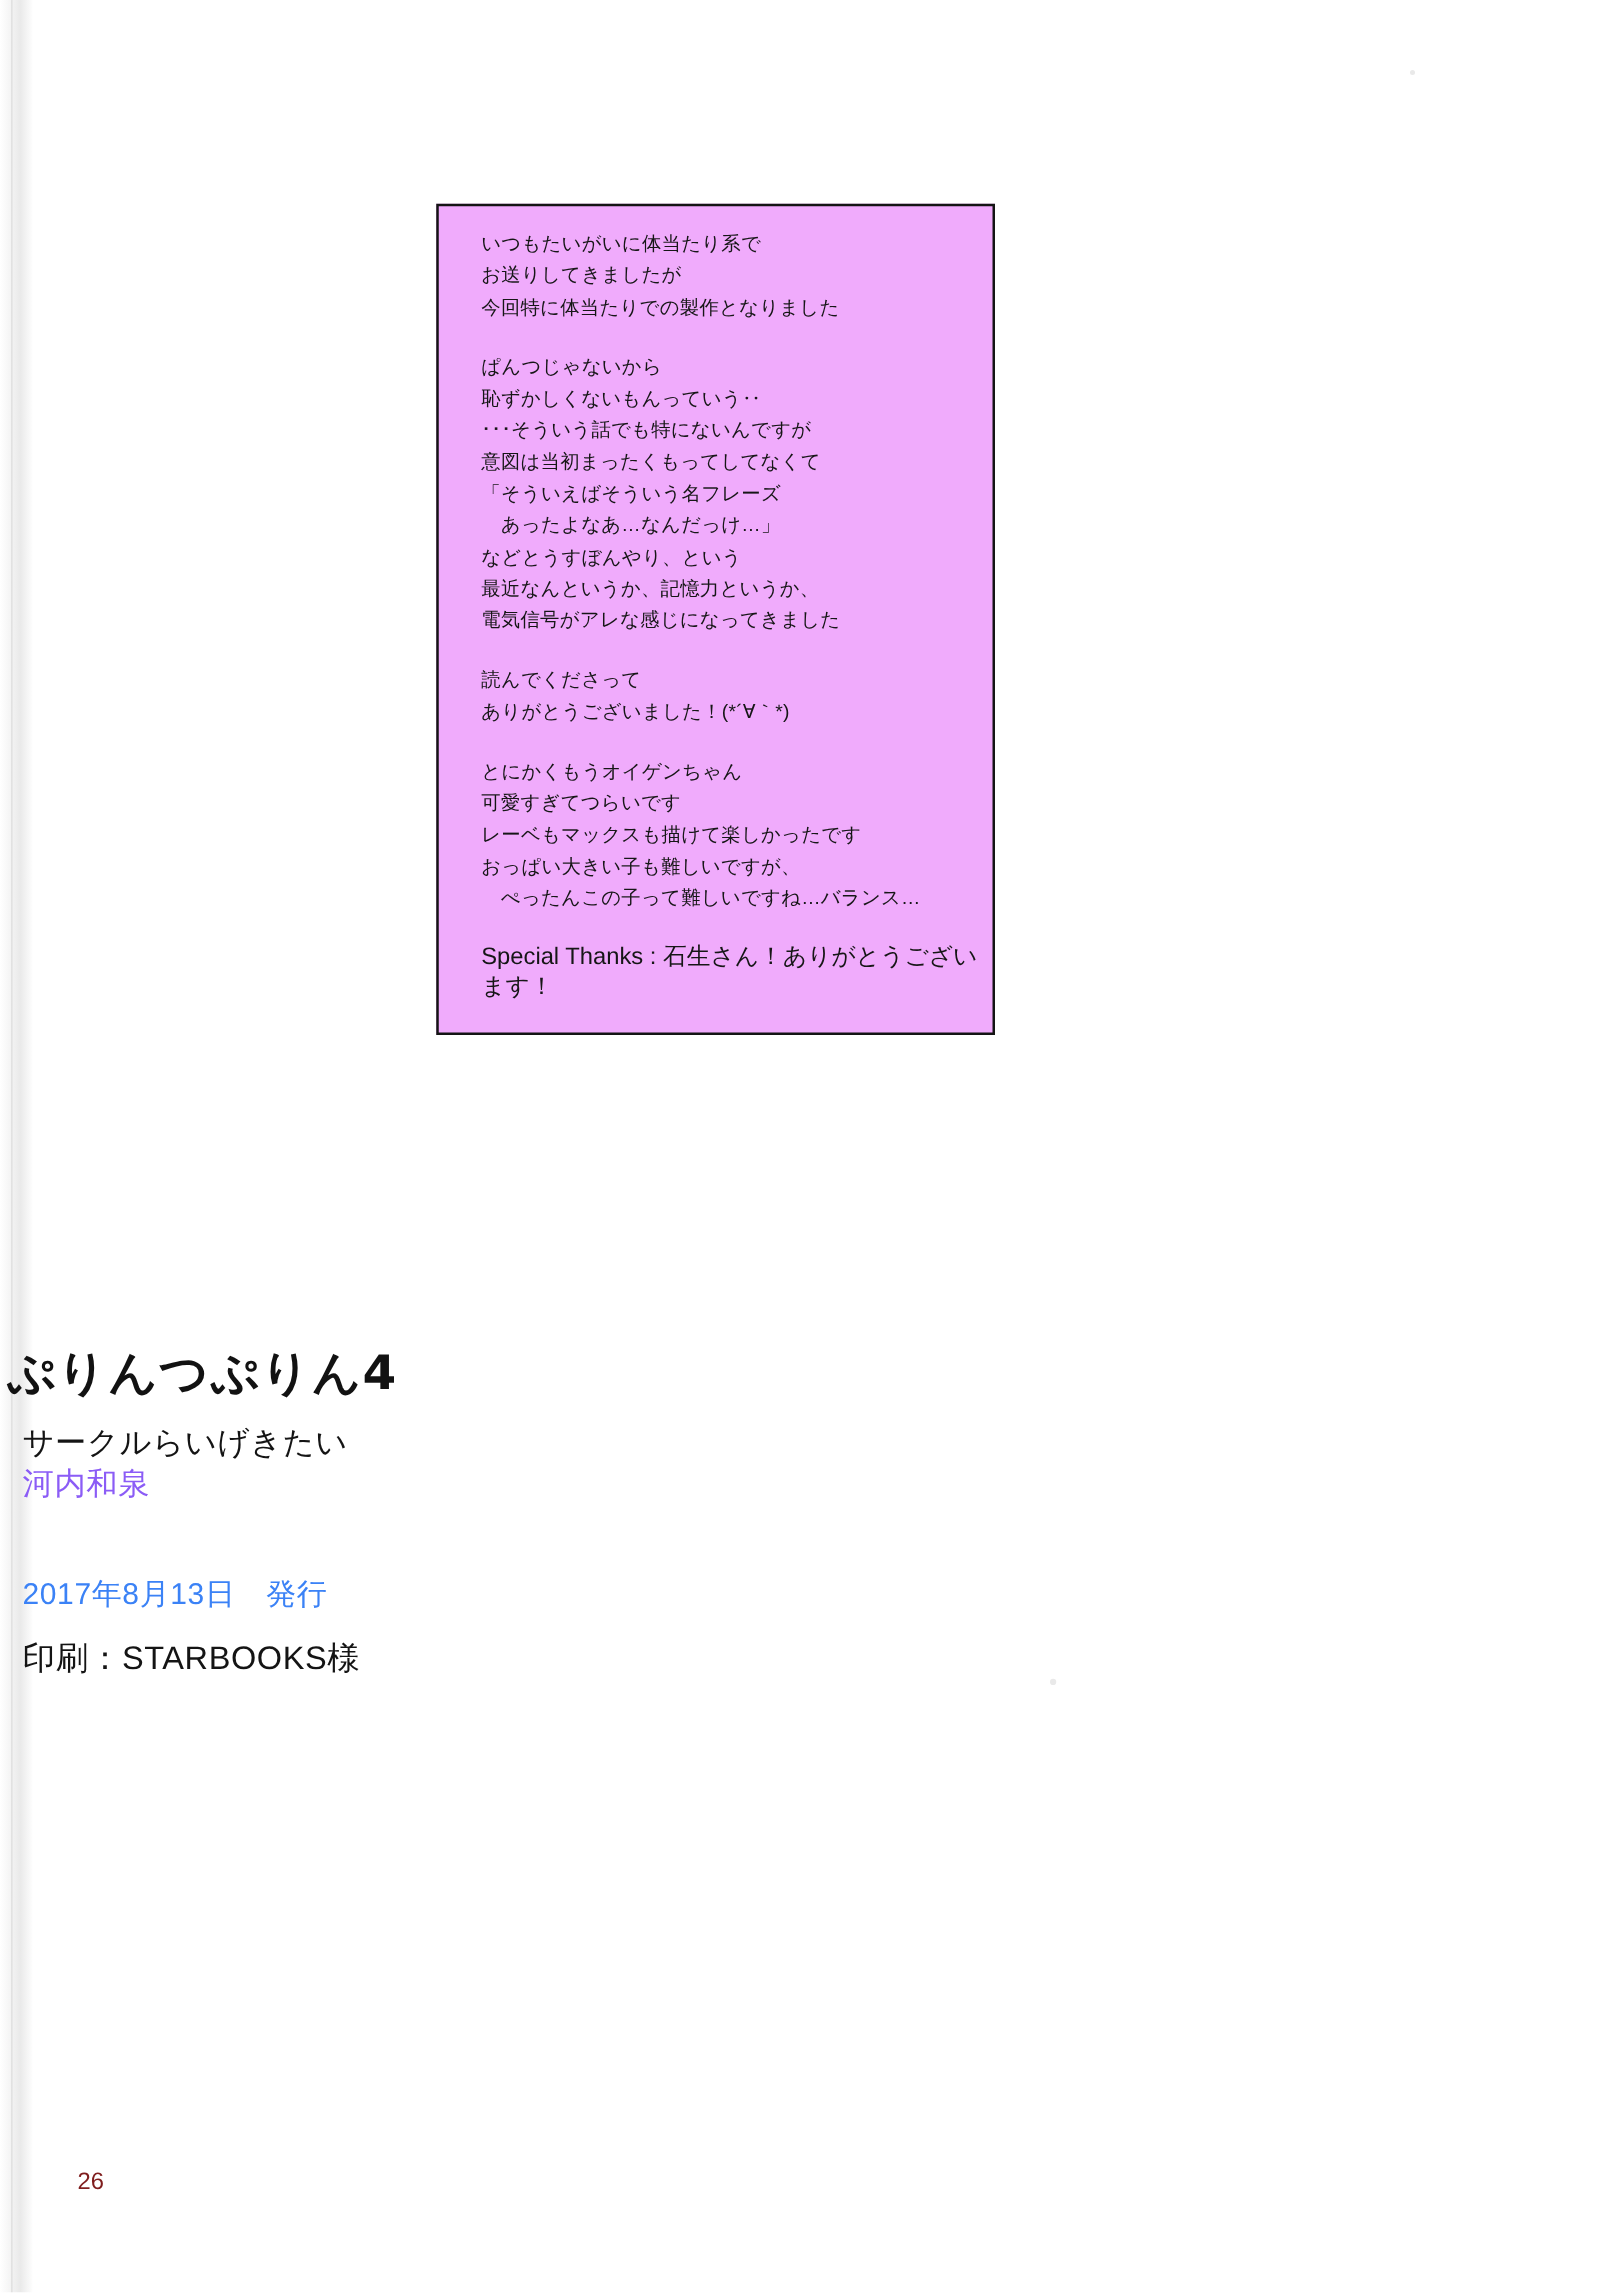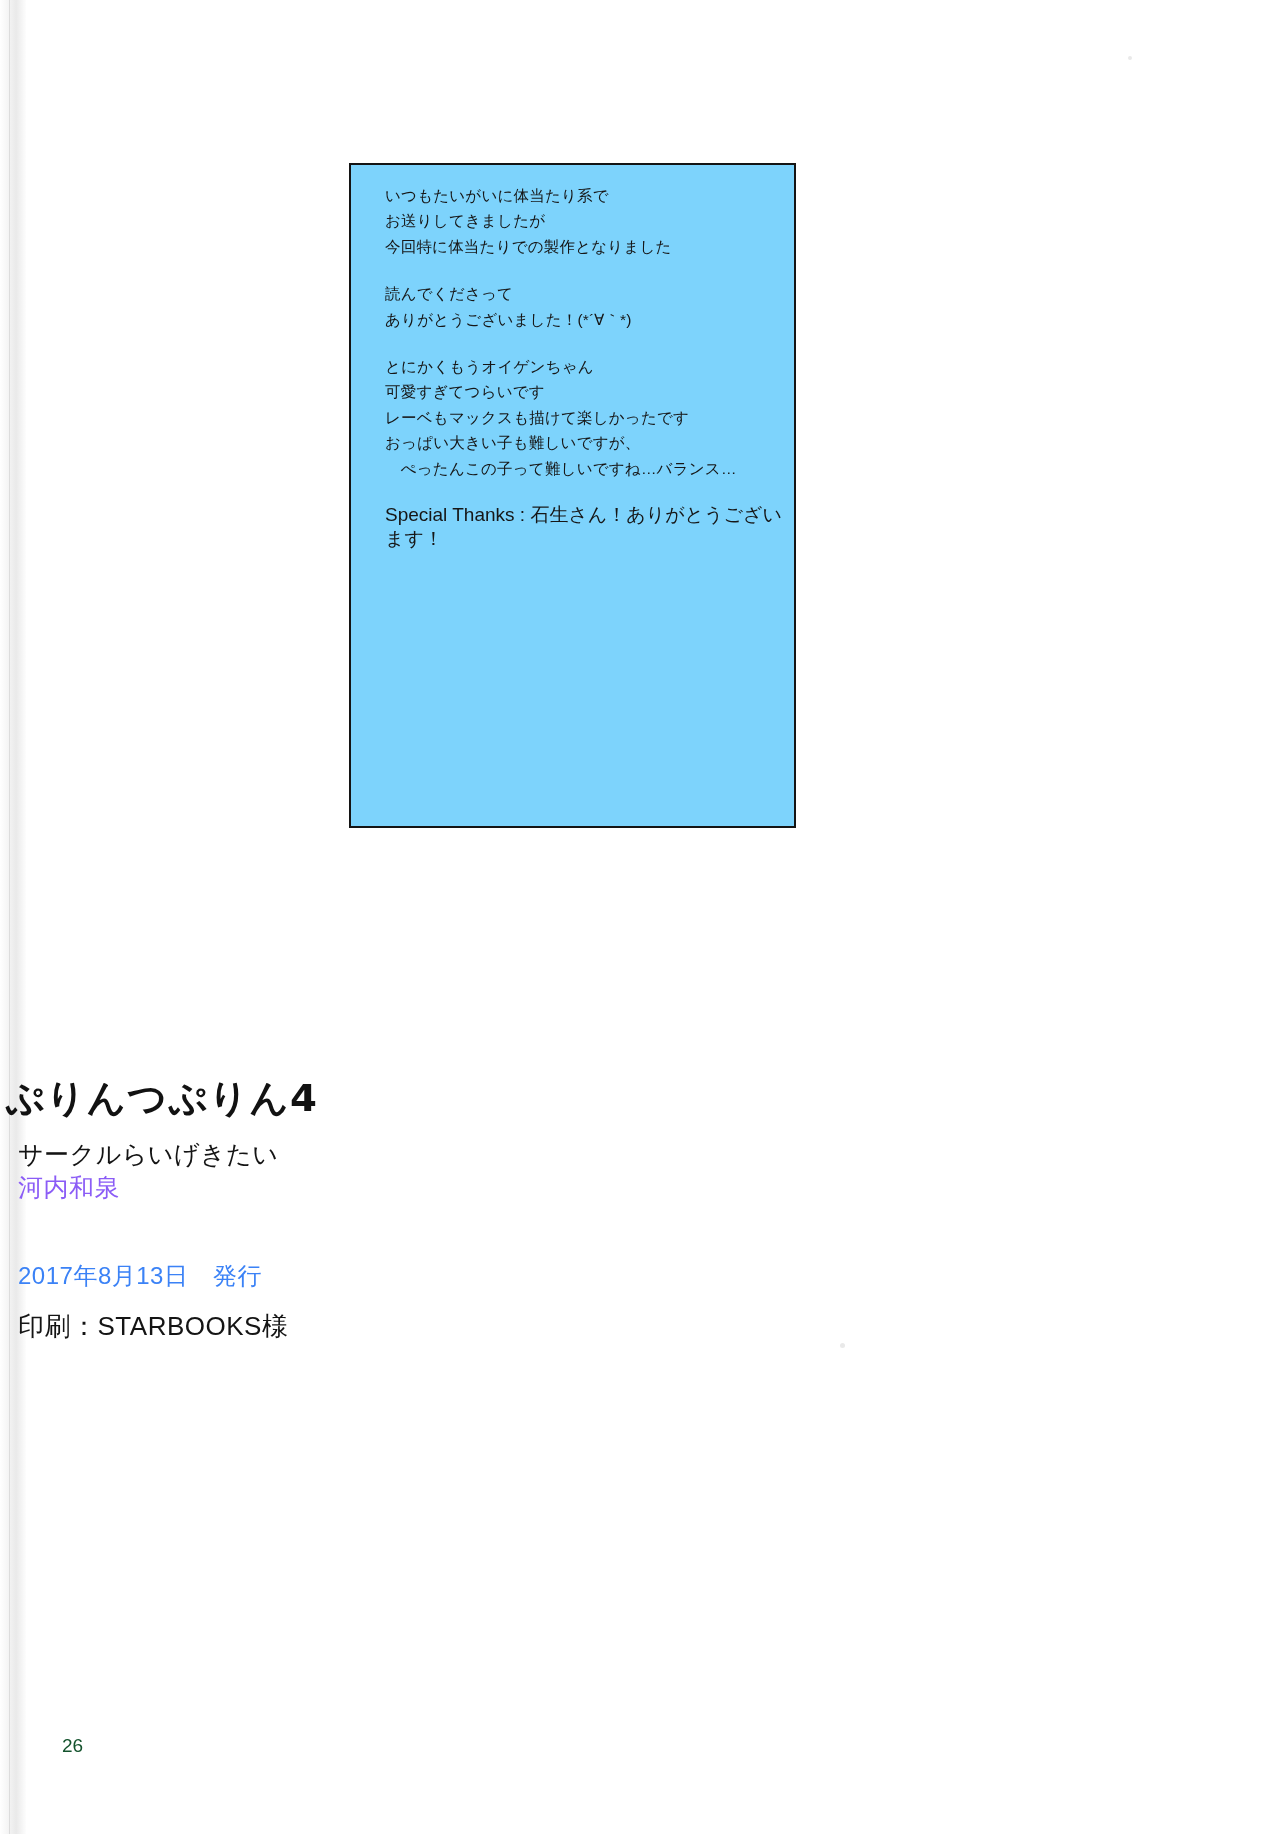--- a/index.html
+++ b/index.html
@@ -37,21 +37,21 @@
 
   
   .afterword-box {
     position: absolute;
     left: 349px;
     top: 163px;
     width: 447px;
     height: 665px;
     border: 2px solid #141414;
     box-sizing: border-box;
-    background: #7dd3fc;
+    background: #f0abfc;
   }
   .afterword-inner {
     position: absolute;
     left: 34px;
     top: 18px;
     width: 400px;
   }
   .aw-para {
     margin: 0 0 22px 0;
     font-size: 15.5px;
@@ -128,21 +128,21 @@
     margin: 0;
     letter-spacing: 0.5px;
   }
 
   
   .page-number {
     position: absolute;
     left: 62px;
     top: 1735px;
     font-size: 19px;
-    color: #14532d;
+    color: #7f1d1d;
     font-family: "Liberation Sans", sans-serif;
   }
 
   
   .speck {
     position: absolute;
     background: #e9e9e9;
     border-radius: 50%;
   }
 </style>
@@ -153,20 +153,29 @@
 <div class="page-edge-line"></div>
 
 <div class="speck" style="left:840px; top:1343px; width:5px; height:5px;"></div>
 <div class="speck" style="left:1128px; top:56px; width:4px; height:4px;"></div>
 
 <div class="afterword-box">
   <div class="afterword-inner">
     <p class="aw-para">いつもたいがいに体当たり系で
 お送りしてきましたが
 今回特に体当たりでの製作となりました</p>
+    <p class="aw-para">ぱんつじゃないから
+恥ずかしくないもんっていう‥
+･･･そういう話でも特にないんですが
+意図は当初まったくもってしてなくて
+「そういえばそういう名フレーズ
+　あったよなあ…なんだっけ…」
+などとうすぼんやり、という
+最近なんというか、記憶力というか、
+電気信号がアレな感じになってきました</p>
     <p class="aw-para">読んでくださって
 ありがとうございました！(*´∀｀*)</p>
     <p class="aw-para">とにかくもうオイゲンちゃん
 可愛すぎてつらいです
 レーベもマックスも描けて楽しかったです
 おっぱい大きい子も難しいですが、
 　ぺったんこの子って難しいですね…バランス…</p>
     <p class="aw-thanks">Special Thanks : 石生さん！ありがとうございます！</p>
   </div>
 </div>

